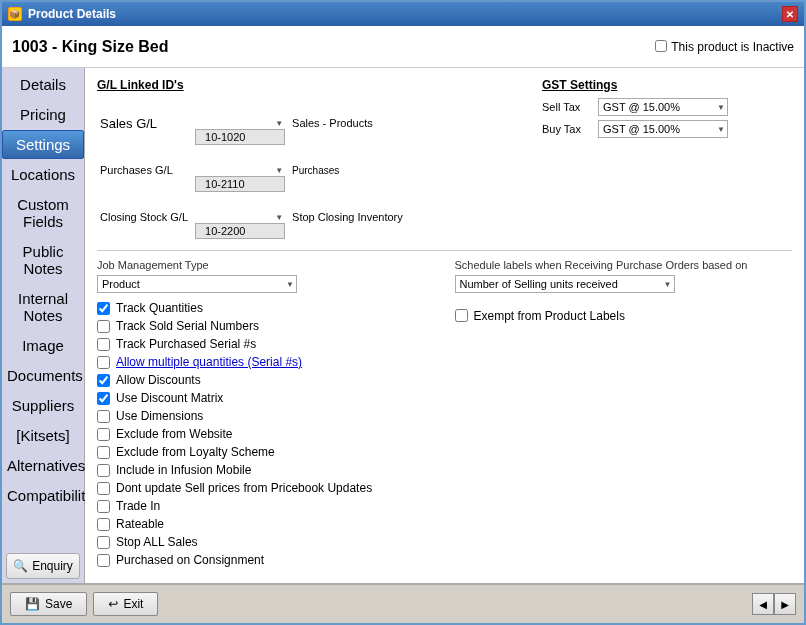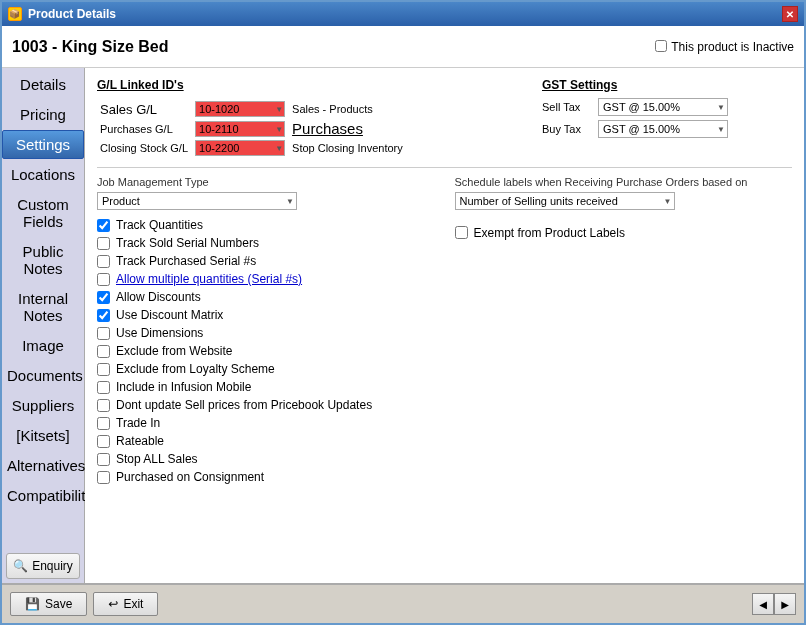--- a/index.html
+++ b/index.html
@@ -23,21 +23,21 @@
     .sidebar { width: 83px; background: #d4d4e8; border-right: 1px solid #aaa; display: flex; flex-direction: column; padding-top: 2px; }
     .sidebar-btn { width: 100%; padding: 5px 4px; text-align: center; font-size: 15px; cursor: pointer; border: 1px solid transparent; border-radius: 2px; color: #000; background: transparent; margin-bottom: 1px; }
     .sidebar-btn.active { background: linear-gradient(to bottom, #5599dd, #3366aa); color: white; border: 1px solid #2255aa; }
     .sidebar-spacer { flex: 1; }
     .enquiry-btn { margin: 4px; padding: 5px 4px; text-align: center; font-size: 11px; cursor: pointer; border: 1px solid #aaa; border-radius: 3px; background: linear-gradient(to bottom, #f8f8f8, #e0e0e0); display: flex; align-items: center; justify-content: center; gap: 4px; }
 
     .content { flex: 1; background: white; padding: 10px 12px; overflow-y: auto; }
 
     .section-title { font-weight: bold; text-decoration: underline; margin-bottom: 6px; font-size: 12px; }
     .gl-select-wrap { position: relative; display: inline-block; width: 90px; }
-    .gl-select { border: 1px solid #aaa; padding: 1px 18px 1px 3px; font-size: 11px; background: #ef4444; width: 100%; appearance: none; -webkit-appearance: none; cursor: pointer; }
+    .gl-select { border: 1px solid #aaa; padding: 1px 18px 1px 9px; font-size: 11px; background: #e5e5e5; width: 100%; appearance: none; -webkit-appearance: none; cursor: pointer; margin-top: 28px; }
     .gl-arrow { position: absolute; right: 2px; top: 50%; transform: translateY(-50%); font-size: 8px; color: #555; pointer-events: none; }
 
     .divider { border: none; border-top: 1px solid #ccc; margin: 8px 0; }
 
     .two-col { display: flex; gap: 20px; }
     .col-left { flex: 1; }
     .col-right { flex: 1; }
 
     .field-label { font-size: 11px; margin-bottom: 4px; color: #333; }
     .field-select-wrap { position: relative; display: inline-block; width: 200px; }
@@ -135,21 +135,21 @@
             <tr>
               <td style="font-size:11px; padding-right:4px;">Purchases G/L</td>
               <td>
                 <div class="gl-select-wrap">
                   <select class="gl-select">
                     <option>10-2110</option>
                   </select>
                   <span class="gl-arrow">▼</span>
                 </div>
               </td>
-              <td style="font-size:15px; padding-left:4px;text-decoration:underline;">Purchases</td>
+              <td style="font-size:10px; padding-left:4px;">Purchases</td>
             </tr>
             <tr>
               <td style="font-size:11px; padding-right:4px;">Closing Stock G/L</td>
               <td>
                 <div class="gl-select-wrap">
                   <select class="gl-select">
                     <option>10-2200</option>
                   </select>
                   <span class="gl-arrow">▼</span>
                 </div>

